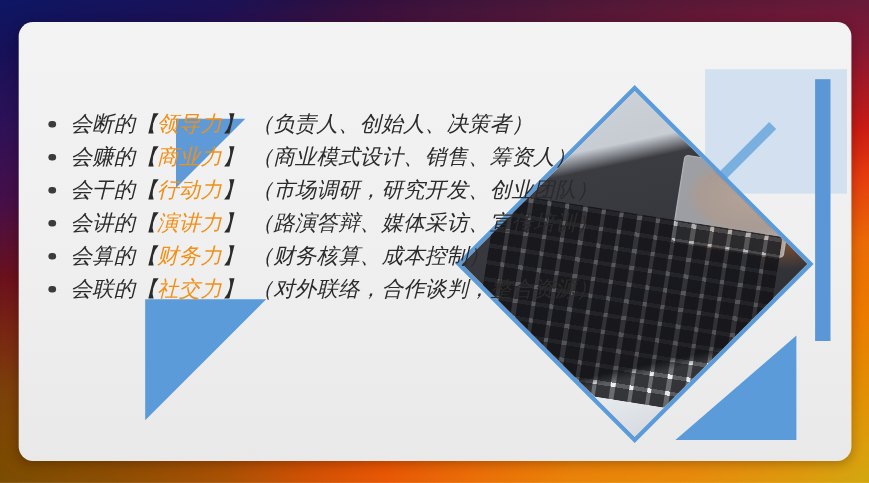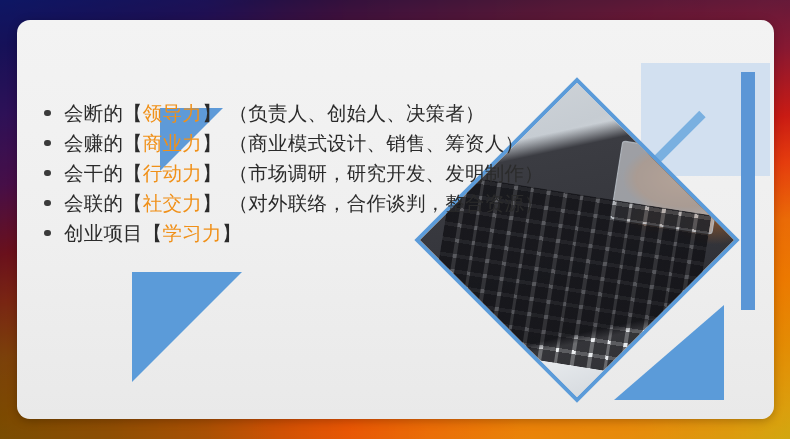--- a/index.html
+++ b/index.html
@@ -41,20 +41,21 @@
     mix-blend-mode:multiply;opacity:.55;
   }
 
   
   #card{
     position:absolute;left:17px;top:20px;width:757px;height:399px;
     background:linear-gradient(180deg,#f3f3f3 0%,#efefef 55%,#e9e9e9 100%);
     border-radius:13px;
     box-shadow:0 2px 10px rgba(0,0,0,.25);
     overflow:hidden;
+    font-style:italic;
   }
 
   
   #list{
     position:absolute;left:10px;top:78px;width:520px;
     list-style:none;margin:0;padding:0;
   }
   #list li{
     position:relative;
     height:30px;line-height:30px;
@@ -181,19 +182,20 @@
         <div id="keys"></div>
       </div>
     </div>
 
     <div class="deco" id="tri-bottom-right"></div>
     <div class="deco" id="blue-bar"></div>
 
     <ul id="list">
         <li><span class="bul"></span><span>会断的</span><span class="brk">【</span><span class="hl">领导力</span><span class="brk">】</span><span class="gap"></span><span>（负责人、创始人、决策者）</span></li>
         <li><span class="bul"></span><span>会赚的</span><span class="brk">【</span><span class="hl">商业力</span><span class="brk">】</span><span class="gap"></span><span>（商业模式设计、销售、筹资人）</span></li>
-        <li><span class="bul"></span><span>会干的</span><span class="brk">【</span><span class="hl">行动力</span><span class="brk">】</span><span class="gap"></span><span>（市场调研，研究开发、发明制作）</span></li>
+        <li><span class="bul"></span><span>会干的</span><span class="brk">【</span><span class="hl">行动力</span><span class="brk">】</span><span class="gap"></span><span>（市场调研，研究开发、创业团队）</span></li>
+        <li><span class="bul"></span><span>会讲的</span><span class="brk">【</span><span class="hl">演讲力</span><span class="brk">】</span><span class="gap"></span><span>（路演答辩、媒体采访、宣传培训）</span></li>
+        <li><span class="bul"></span><span>会算的</span><span class="brk">【</span><span class="hl">财务力</span><span class="brk">】</span><span class="gap"></span><span>（财务核算、成本控制）</span></li>
         <li><span class="bul"></span><span>会联的</span><span class="brk">【</span><span class="hl">社交力</span><span class="brk">】</span><span class="gap"></span><span>（对外联络，合作谈判，整合资源）</span></li>
-        <li><span class="bul"></span><span>创业项目</span><span class="brk">【</span><span class="hl">学习力</span><span class="brk">】</span></li>
       </ul>
 
   </div>
 </div>
 
 </body></html>

